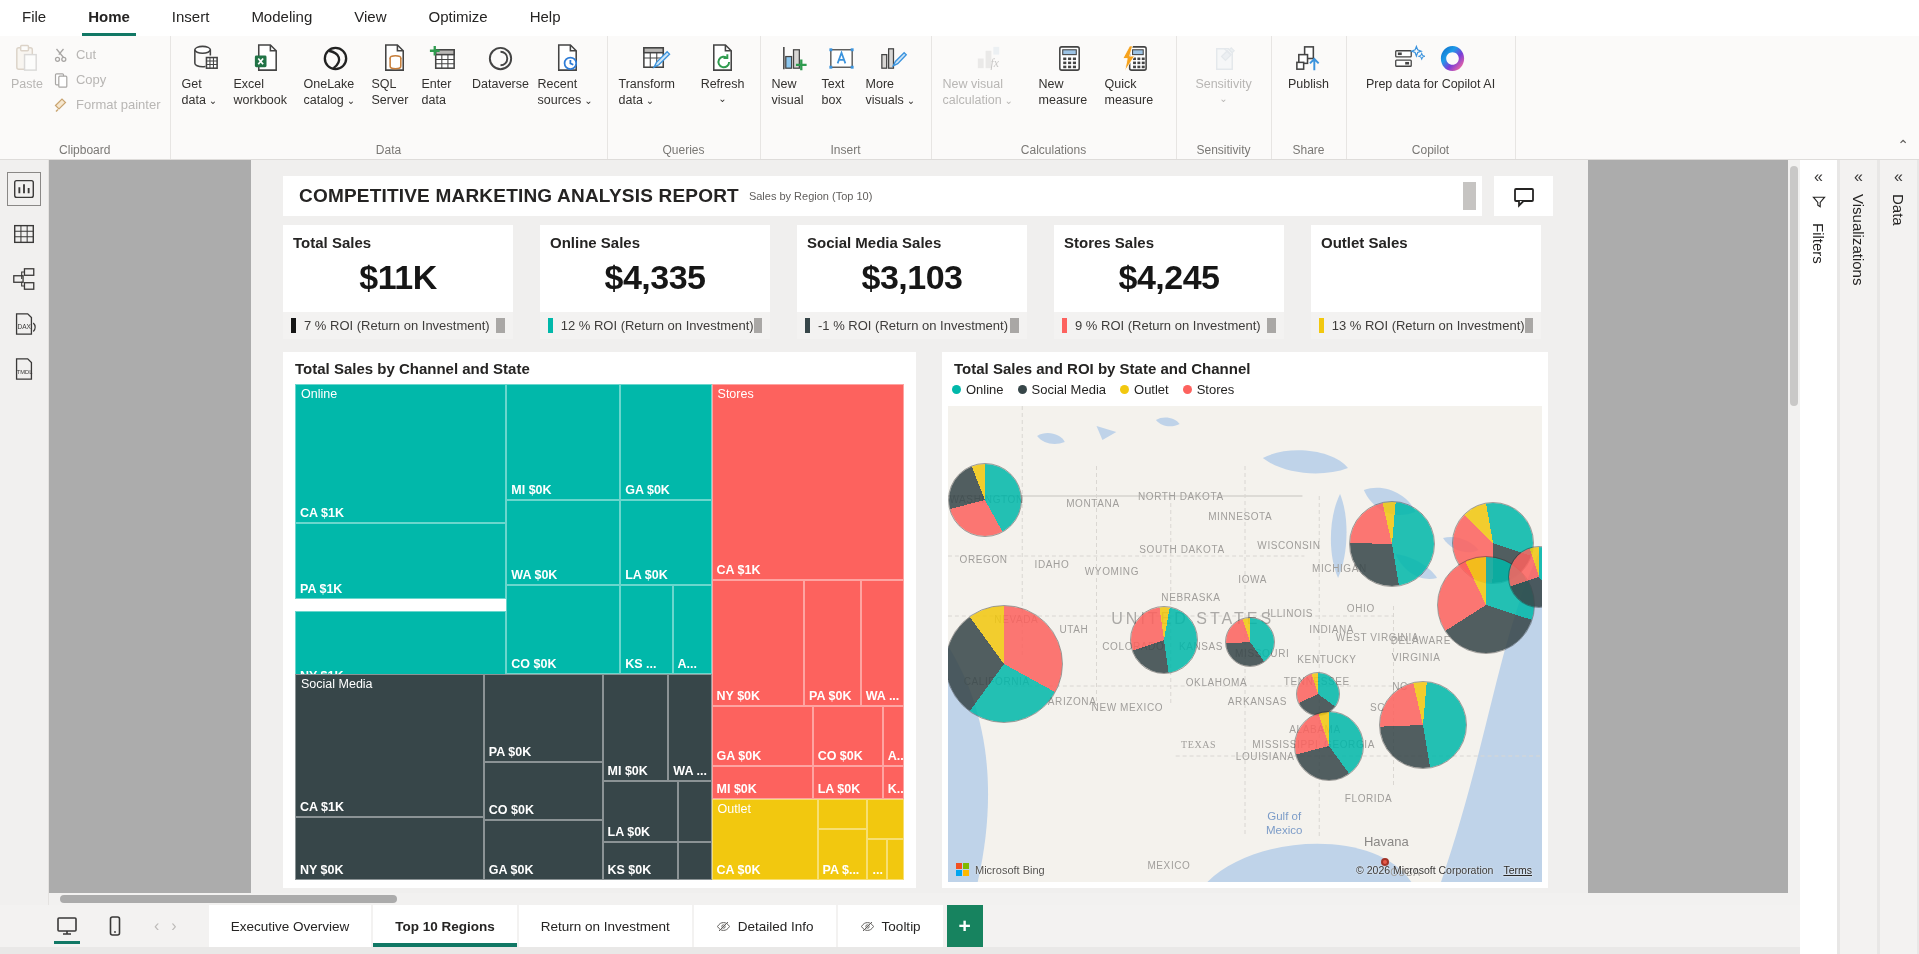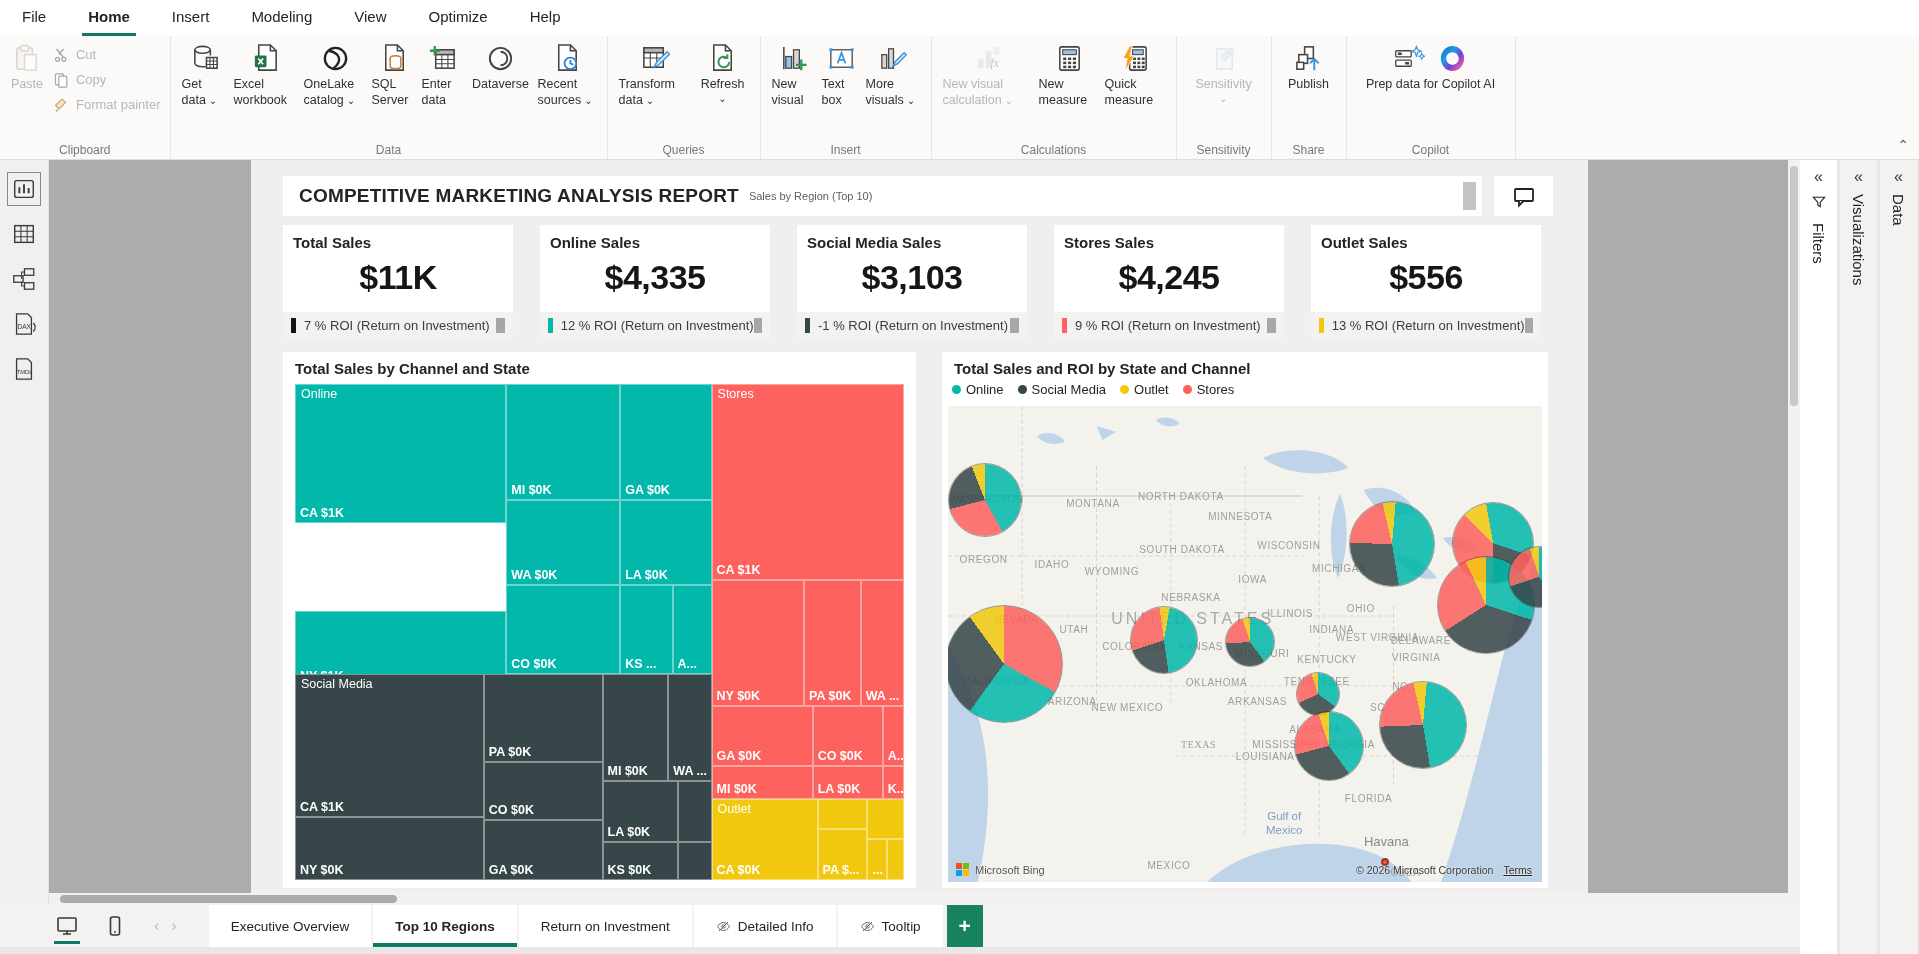--- a/index.html
+++ b/index.html
@@ -540,34 +540,36 @@
       <div class="kpi-title">Stores Sales</div>
       <div class="kpi-value">$4,245</div>
       <div class="kpi-foot">
         <div class="kpi-marker" style="background: rgb(253, 98, 94);"></div>
         <div class="kpi-roi-text">9 % ROI (Return on Investment)</div>
         <div class="kpi-endbar"></div>
       </div>
     </div>
     <div class="kpi-card">
       <div class="kpi-title">Outlet Sales</div>
-      <div class="kpi-value">$556</div>
       <div class="kpi-foot">
         <div class="kpi-marker" style="background: rgb(242, 200, 15);"></div>
         <div class="kpi-roi-text">13 % ROI (Return on Investment)</div>
         <div class="kpi-endbar"></div>
       </div>
     </div>
   </div>
 
 <div id="tm-card" class="vis-card">
   <div class="vis-title">Total Sales by Channel and State</div>
   <div id="treemap-plot">
       <div class="tm-cell" style="left: 0%; top: 0%; width: 34.7%; height: 28%; background: rgb(1, 184, 170);">
         <div class="tm-lab">CA $1K</div>
+      </div>
+      <div class="tm-cell" style="left: 0%; top: 28%; width: 34.7%; height: 15.4%; background: rgb(1, 184, 170);">
+        <div class="tm-lab">PA $1K</div>
       </div>
       <div class="tm-cell" style="left: 0%; top: 43.4%; width: 34.7%; height: 15.1%; background: rgb(1, 184, 170); margin-top: 12px;">
         <div class="tm-lab">NY $1K</div>
       </div>
       <div class="tm-cell" style="left: 34.7%; top: 0%; width: 18.7%; height: 23.4%; background: rgb(1, 184, 170);">
         <div class="tm-lab">MI $0K</div>
       </div>
       <div class="tm-cell" style="left: 34.7%; top: 23.4%; width: 18.7%; height: 17.1%; background: rgb(1, 184, 170);">
         <div class="tm-lab">WA $0K</div>
       </div>

